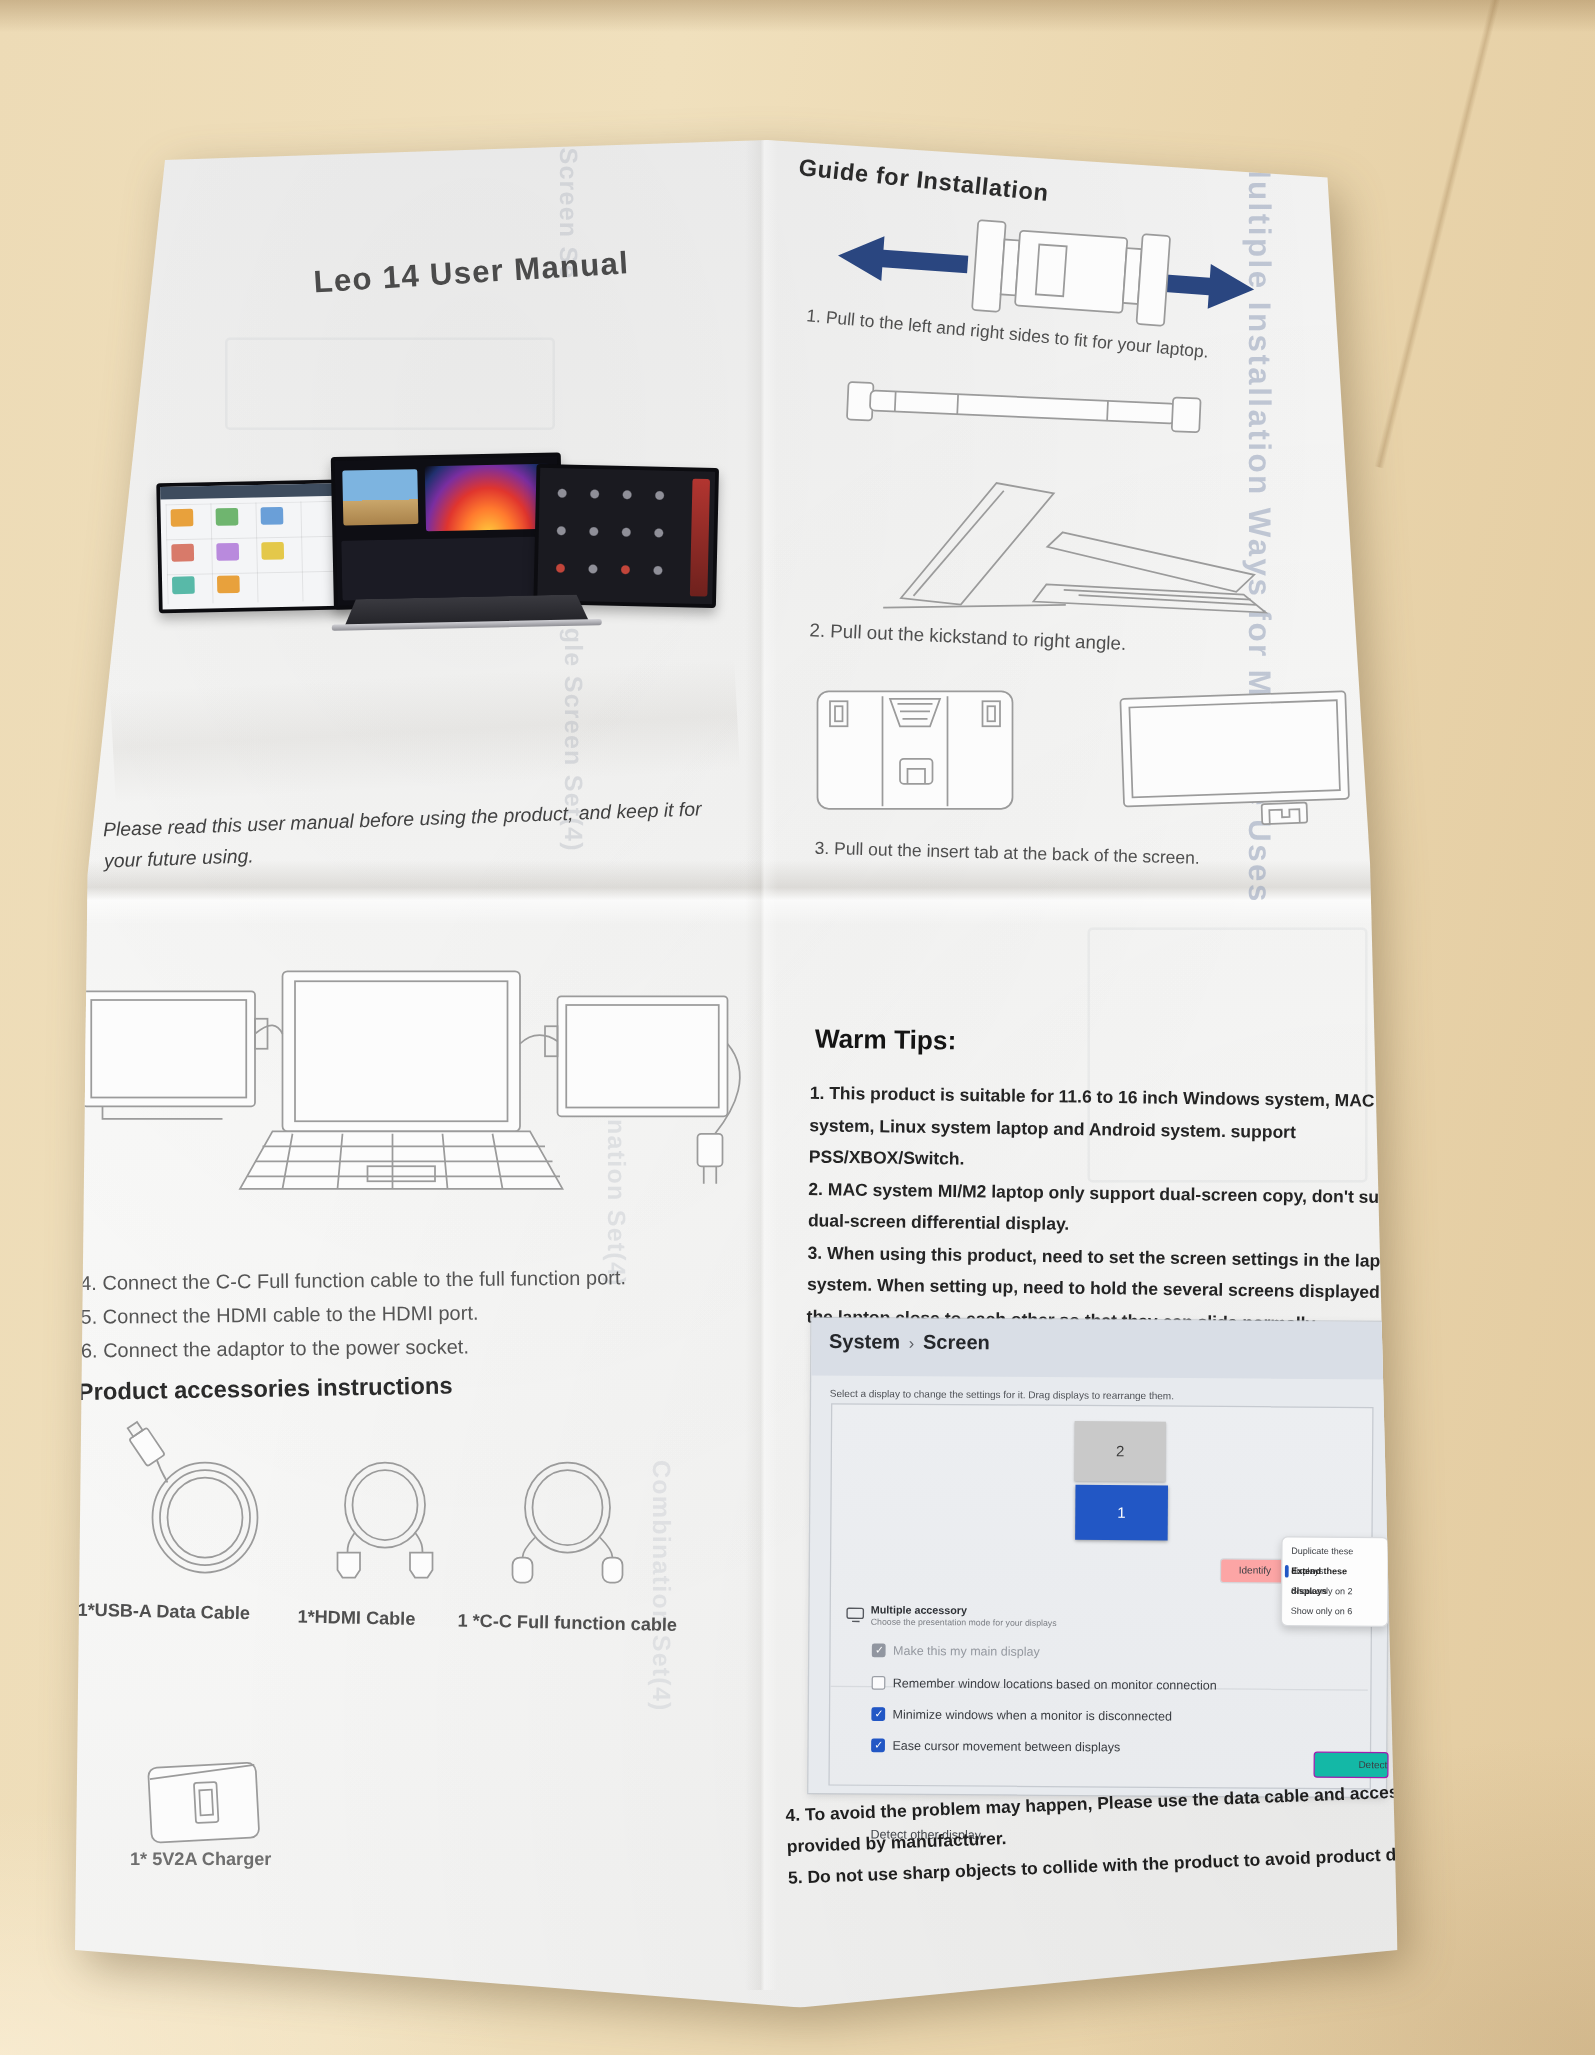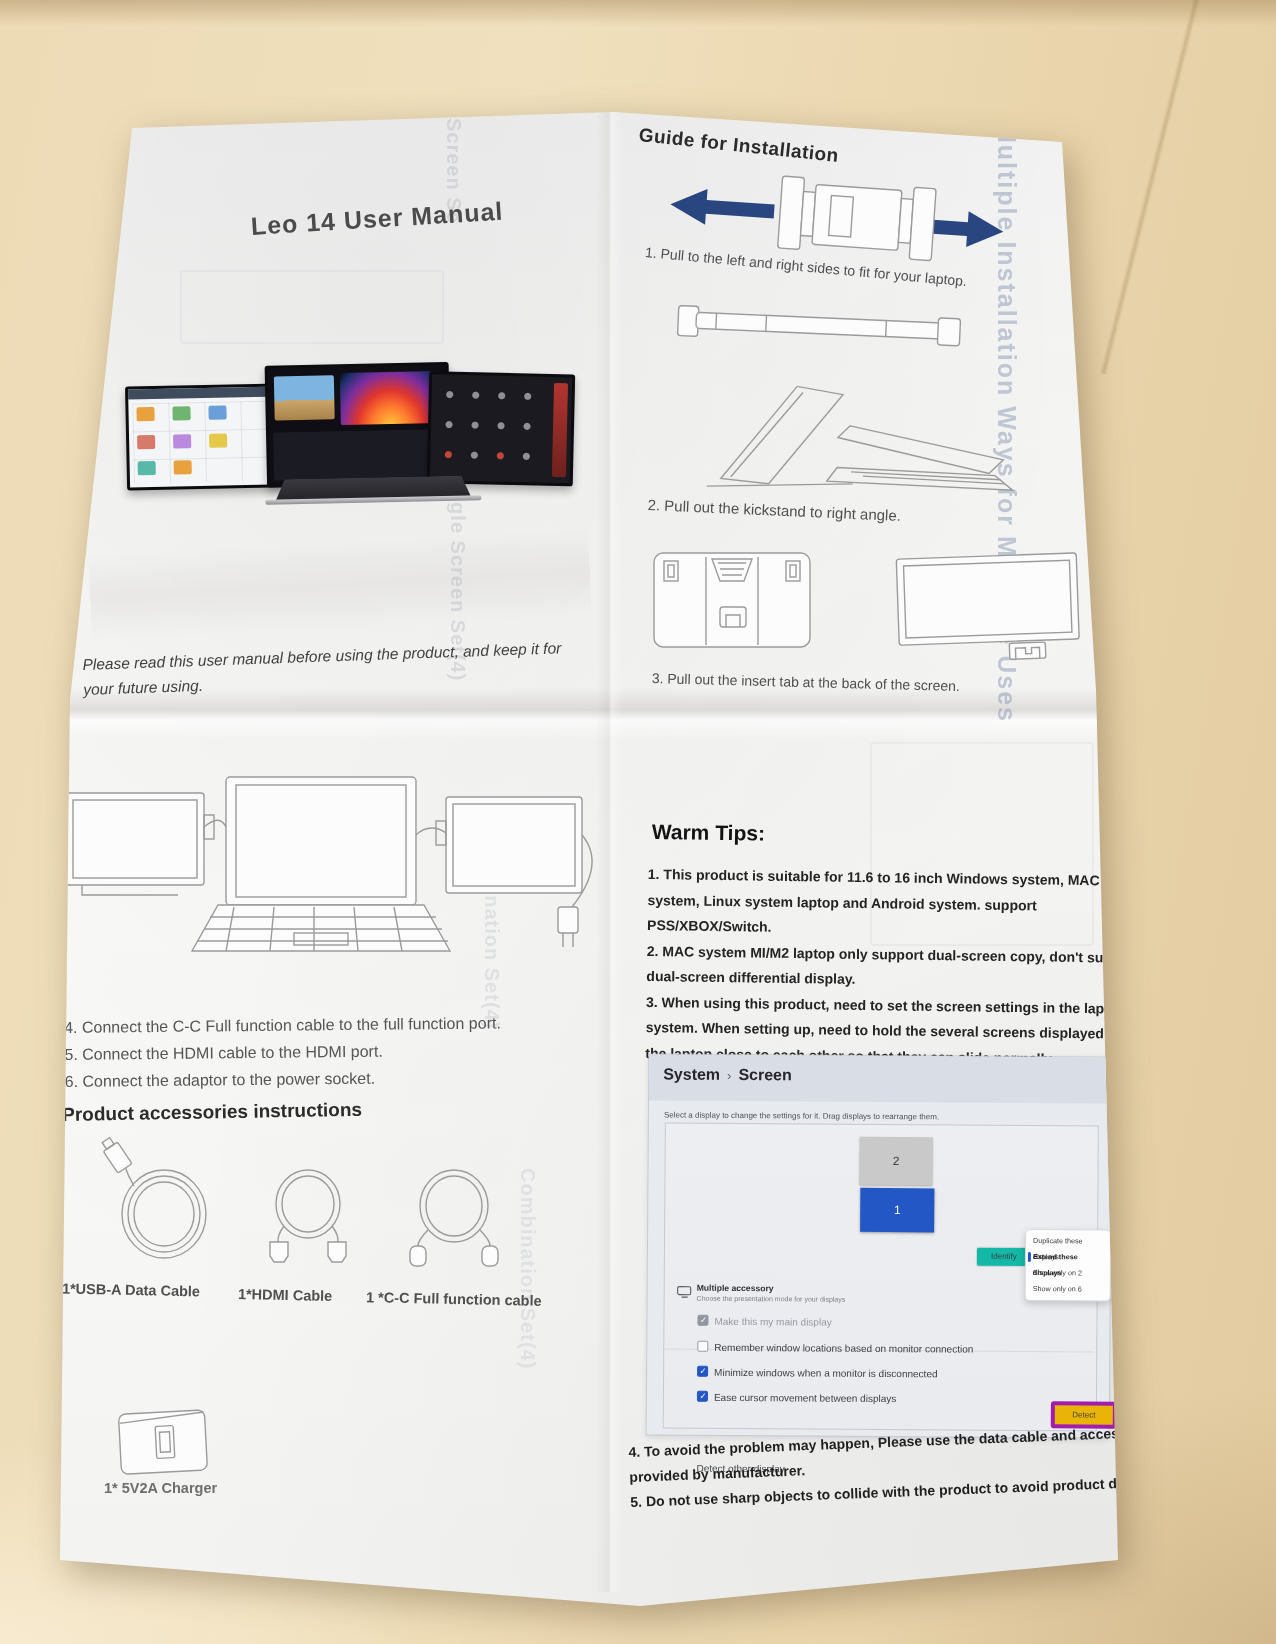--- a/index.html
+++ b/index.html
@@ -124,42 +124,42 @@
   .shot-bc{position:absolute;left:14px;top:11px;font-size:16px;font-weight:600;color:#25272b;}
   .shot-bc .sep{font-weight:400;color:#5a5d63;margin:0 7px;font-size:13px;}
   .shot-hint{position:absolute;left:15px;top:56px;font-size:8px;color:#4e5156;}
   .shot-panel{position:absolute;left:16px;top:68px;width:432px;height:304px;
     border:1px solid #c6cad0;background:linear-gradient(180deg,#eceef1,#e9ebee);}
   .mon{position:absolute;text-align:center;font-size:12px;}
   .mon2{left:211px;top:81px;width:73px;height:48px;background:#c9c9c9;color:#3a3a3a;line-height:48px;
     box-shadow:0 1px 2px rgba(0,0,0,.25);}
   .mon1{left:212px;top:132px;width:74px;height:44px;background:#2257c5;color:#fff;line-height:44px;
     box-shadow:0 1px 3px rgba(0,0,0,.35);}
-  .identify-btn{position:absolute;left:328px;top:190px;width:54px;height:18px;background:#14b8a6;
+  .identify-btn{position:absolute;left:328px;top:190px;width:54px;height:18px;background:#fca5a5;
     border:1px solid #d4d7db;border-radius:3px;font-size:8px;color:#3c3f44;text-align:center;line-height:18px;}
   .menu{position:absolute;left:377px;top:172px;width:84px;background:#fdfdfd;border:1px solid #d8dadd;
     border-radius:5px;box-shadow:0 3px 7px rgba(0,0,0,.18);padding:3px 0;}
   .menu-item{position:relative;height:16px;line-height:16px;padding:0 7px;font-size:7.2px;color:#3a3d42;}
   .menu-item.sel{font-weight:bold;color:#222;}
   .menu-item.sel::before{content:"";position:absolute;left:2px;top:3px;width:2.5px;height:10px;
     background:#2257c5;border-radius:2px;}
   .shot-div{position:absolute;left:17px;top:294px;width:430px;height:1px;background:#d7dade;}
   .multi-ic{left:29px;top:232px;}
   .multi-title{position:absolute;left:49px;top:228px;font-size:8.6px;font-weight:600;color:#2e3136;}
   .multi-sub{position:absolute;left:49px;top:240px;font-size:7px;color:#7b7e84;}
   .chk-row{position:absolute;left:50px;height:12px;font-size:10px;color:#3a3d42;}
   .chk-row.muted{color:#9599a0;}
   .cb{position:absolute;left:0;top:0;width:11px;height:11px;border:1px solid #9b9fa6;border-radius:2px;
     background:#fbfbfc;box-sizing:border-box;}
   .cb.on{background:#2257c5;border-color:#2257c5;}
   .muted .cb.on{background:#9196a0;border-color:#9196a0;}
   .cb.on::after{content:"✓";position:absolute;left:1.5px;top:-1.5px;font-size:8.5px;color:#fff;}
   .chk-label{position:absolute;left:17px;top:1px;white-space:nowrap;}
-  .detect-btn{position:absolute;left:404px;top:344px;width:58px;height:19px;background:#eab308;
-    border:4px solid #a21caf;border-radius:3px;font-size:8px;color:#3c3f44;text-align:center;line-height:19px;}
+  .detect-btn{position:absolute;left:404px;top:344px;width:58px;height:19px;background:#14b8a6;
+    border:1px solid #a21caf;border-radius:3px;font-size:8px;color:#3c3f44;text-align:right;line-height:19px;}
   .detect-other{position:absolute;left:50px;top:360px;font-size:10px;color:#43464b;margin-top:48px;}
 </style>
 </head>
 <body>
 
 <div class="desk-top-edge"></div>
 <div class="desk-seam"></div>
 <div class="desk-corner-br"></div>
 <div class="desk-corner-bl"></div>
 

